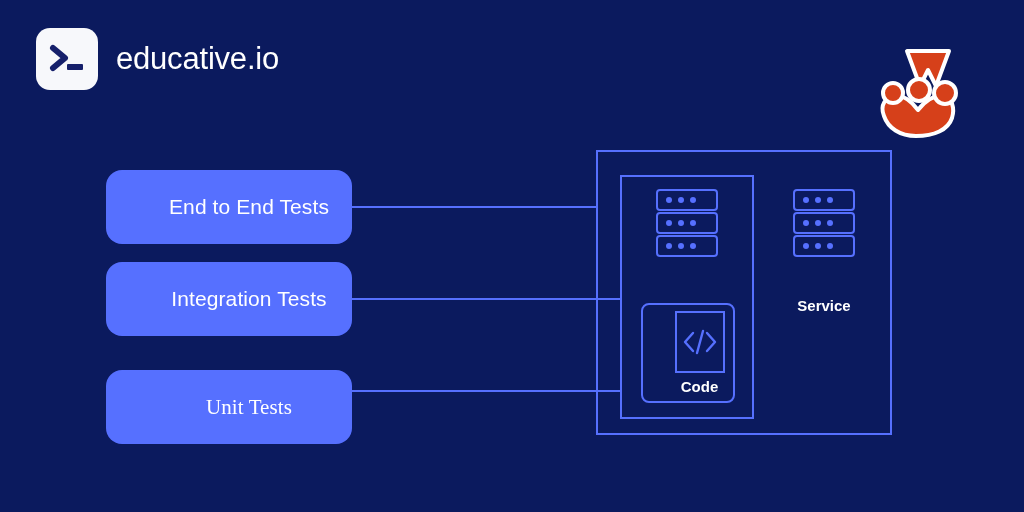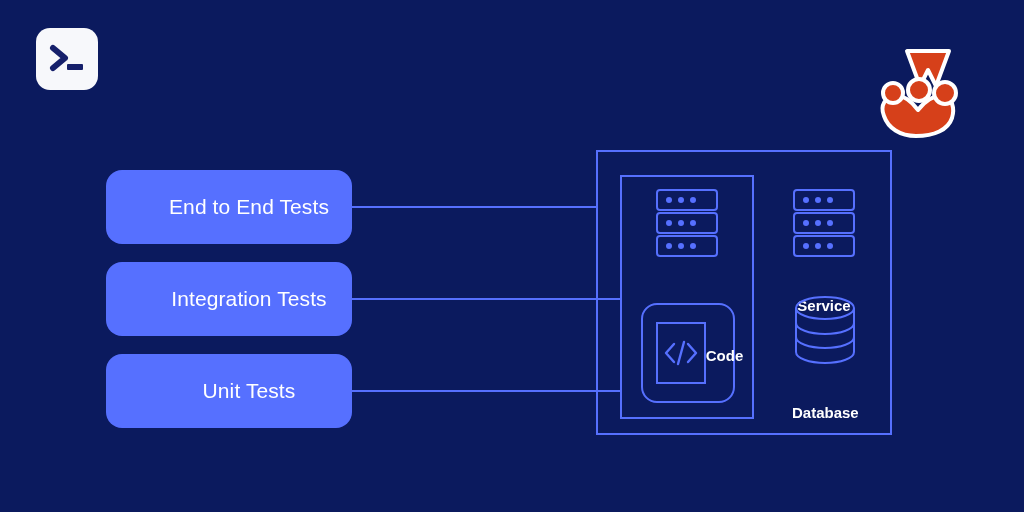--- a/index.html
+++ b/index.html
@@ -67,21 +67,21 @@
   }
   .test-btn span {
     color: #ffffff;
     font-size: 21px;
     font-weight: 400;
     letter-spacing: 0.1px;
     white-space: nowrap;
   }
   #btn-e2e { top: 170px; }
   #btn-integration { top: 262px; text-align: right; }
-  #btn-unit { top: 354px; }
+  #btn-unit { top: 370px; font-family: Liberation Serif, serif; }
 
   
   .connector {
     position: absolute;
     height: 2px;
     background: #5670ff;
   }
   #conn-e2e { left: 352px; top: 206px; width: 246px; }
   #conn-integration { left: 352px; top: 298px; width: 270px; }
   #conn-unit { left: 352px; top: 390px; width: 270px; }
@@ -125,44 +125,45 @@
   #node-service { left: 792px; top: 188px; }
   #node-database { left: 792px; top: 295px; }
 
   .code-card {
     position: absolute;
     left: 641px;
     top: 303px;
     width: 94px;
     height: 100px;
     border: 2px solid #5670ff;
-    border-radius: 16px;
-    box-sizing: border-box;
-    display: flex;
-    flex-direction: row;
+    border-radius: 8px;
+    box-sizing: border-box;
+    display: flex;
+    flex-direction: column;
     align-items: center;
     justify-content: center;
     padding-left: 23px;
   }
   .code-card .node-label { margin-top: 5px; }
 
   svg { display: block; }
 </style>
 </head>
 <body>
 
 <div id="canvas">
 
   <div class="brand">
     <div class="brand-mark">
       <svg width="40" height="38" viewBox="0 0 40 38" aria-hidden="true">
         <path d="M6 8 L18 18 L6 28" fill="none" stroke="#16206b" stroke-width="6" stroke-linecap="round" stroke-linejoin="round"></path>
         <rect x="20" y="24" width="16" height="6" rx="1" fill="#16206b"></rect>
       </svg>
     </div>
+    <div class="brand-name">educative.io</div>
   </div>
 
   <div class="mocha-logo">
     <svg width="94" height="98" viewBox="0 0 94 98" aria-hidden="true">
 
       <path d="M33 7 L75 7 L62 42 L54 26 L46 42 Z" fill="#d6401a" stroke="#ffffff" stroke-width="4" stroke-linejoin="round"></path>
 
       <path d="M24 52 C10 52 6 62 10 72 C14 84 26 92 42 92
                C60 92 74 86 78 74 C81 64 78 54 70 52
                C60 50 50 58 44 66 C38 58 32 52 24 52 Z" fill="#d6401a" stroke="#ffffff" stroke-width="4" stroke-linejoin="round"></path>
@@ -234,27 +235,14 @@
         <circle cx="26" cy="35" r="3" fill="#5670ff"></circle>
         <circle cx="38" cy="35" r="3" fill="#5670ff"></circle>
         <circle cx="14" cy="58" r="3" fill="#5670ff"></circle>
         <circle cx="26" cy="58" r="3" fill="#5670ff"></circle>
         <circle cx="38" cy="58" r="3" fill="#5670ff"></circle>
       </svg>
     </span>
     <div class="node-label">Service</div>
   </div>
 
-  <div class="node" id="node-database">
-    <span>
-      <svg width="64" height="70" viewBox="0 0 64 70" aria-hidden="true">
-        <ellipse cx="32" cy="13" rx="29" ry="11" fill="none" stroke="#5670ff" stroke-width="2"></ellipse>
-        <path d="M3 13 L3 57" fill="none" stroke="#5670ff" stroke-width="2"></path>
-        <path d="M61 13 L61 57" fill="none" stroke="#5670ff" stroke-width="2"></path>
-        <path d="M3 57 A29 11 0 0 0 61 57" fill="none" stroke="#5670ff" stroke-width="2"></path>
-        <path d="M3 28 A29 11 0 0 0 61 28" fill="none" stroke="#5670ff" stroke-width="2"></path>
-        <path d="M3 42 A29 11 0 0 0 61 42" fill="none" stroke="#5670ff" stroke-width="2"></path>
-      </svg>
-    </span>
-    <div class="node-label">Database</div>
-  </div>
 
 </div>
 
 </body></html>

